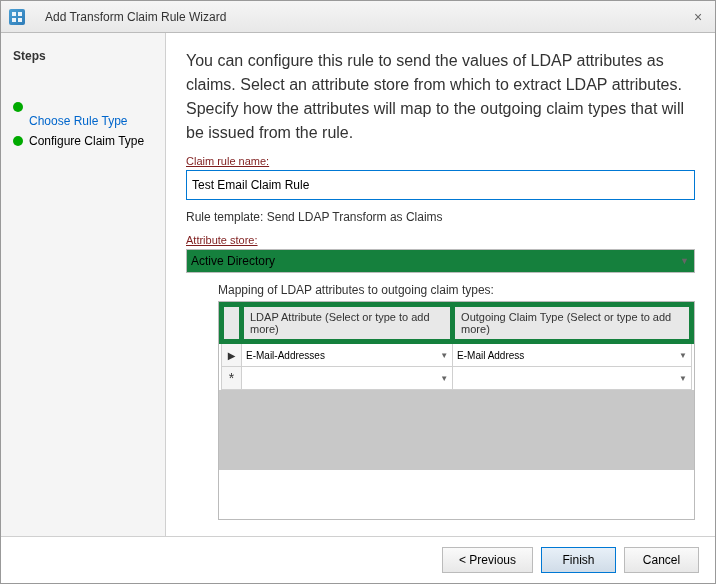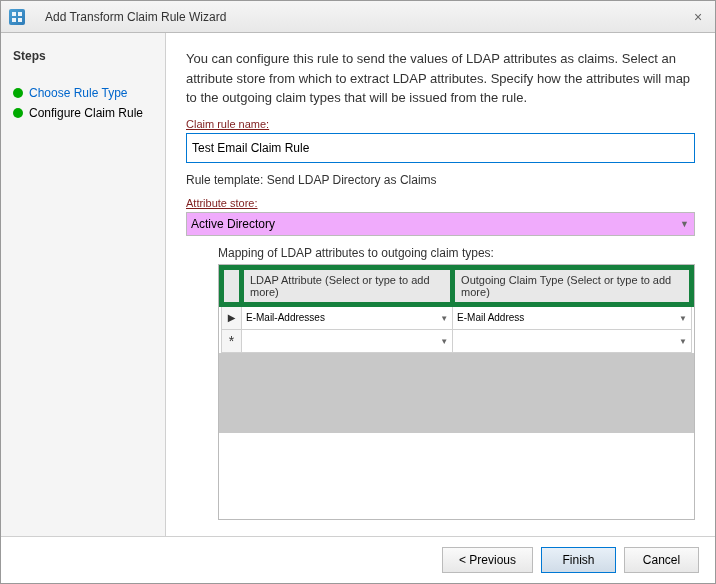--- a/index.html
+++ b/index.html
@@ -90,31 +90,32 @@
       width: 10px;
       height: 10px;
       border-radius: 50%;
       flex-shrink: 0;
     }
     .step-dot.green { background: #00aa00; }
     .step-link {
       color: #0066cc;
       cursor: pointer;
       text-decoration: none;
+      margin-top: 28px;
     }
     .main-panel {
       flex: 1;
       padding: 16px 20px;
       display: flex;
       flex-direction: column;
       gap: 10px;
       overflow-y: auto;
     }
     .description {
-      font-size: 13px;
+      font-size: 16px;
       color: #333;
       line-height: 1.5;
     }
     .field-label {
       font-size: 11px;
       color: #7f1d1d;
       margin-bottom: 3px;
       text-decoration: underline;
     }
     .text-input {
@@ -126,21 +127,21 @@
       height: 24px;
     }
     .rule-template-text {
       font-size: 12px;
       color: #333;
     }
     .select-dropdown {
       width: 100%;
       padding: 2px 4px;
       border: 1px solid #bbb;
-      background: #f0abfc;
+      background: #15803d;
       font-size: 12px;
       height: 24px;
       appearance: none;
       -webkit-appearance: none;
       cursor: pointer;
       position: relative;
     }
     .select-wrapper {
       position: relative;
     }
@@ -268,34 +269,34 @@
   <div class="content-area">
 
     <div class="sidebar">
       <div class="sidebar-title">Steps</div>
       <div class="sidebar-item">
         <div class="step-dot green"></div>
         <span class="step-link">Choose Rule Type</span>
       </div>
       <div class="sidebar-item">
         <div class="step-dot green"></div>
-        <span>Configure Claim Rule</span>
+        <span>Configure Claim Type</span>
       </div>
     </div>
 
     <div class="main-panel">
       <div class="description">You can configure this rule to send the values of LDAP attributes as claims. Select an attribute store from which to extract LDAP attributes. Specify how the attributes will map to the outgoing claim types that will be issued from the rule.</div>
 
       <div>
         <div class="field-label">Claim rule name:</div>
         <input class="text-input" type="text" value="Test Email Claim Rule" style="">
       </div>
 
       <div>
-        <div class="rule-template-text">Rule template: Send LDAP Directory as Claims</div>
+        <div class="rule-template-text">Rule template: Send LDAP Transform as Claims</div>
       </div>
 
       <div>
         <div class="field-label">Attribute store:</div>
         <div class="select-wrapper">
           <select class="select-dropdown">
             <option>Active Directory</option>
             <option>Custom Store</option>
           </select>
         </div>

